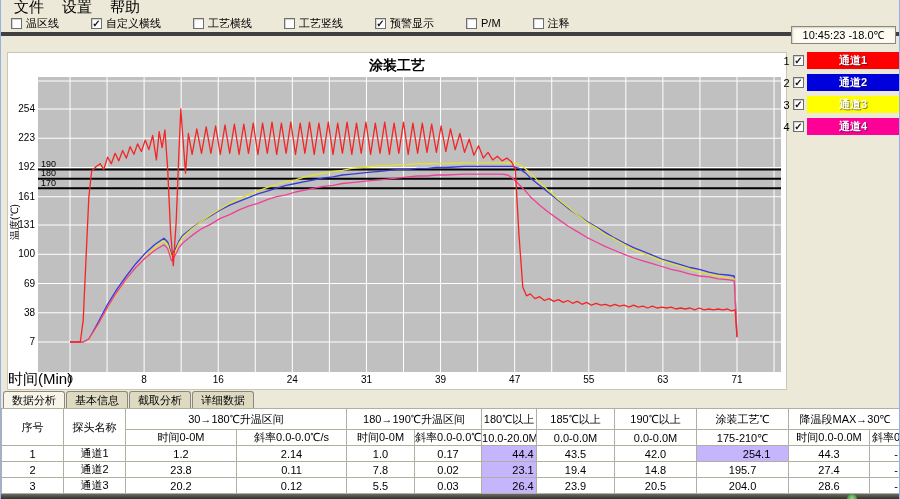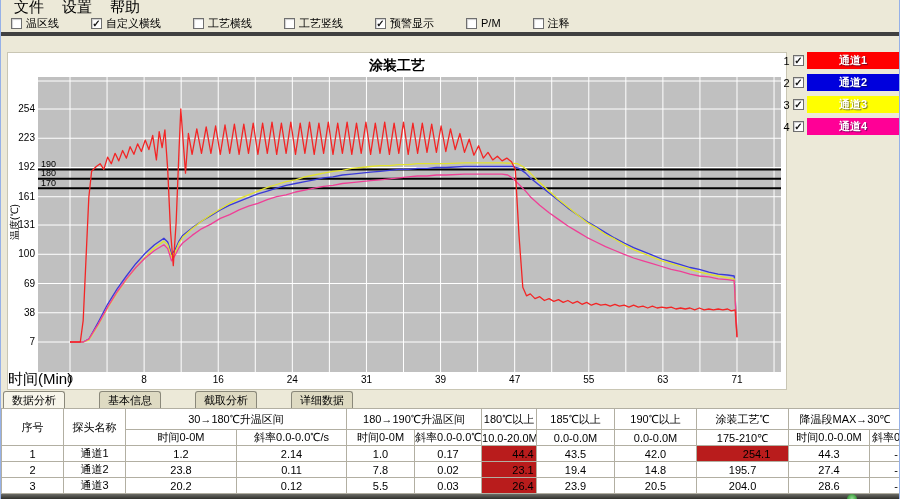--- a/index.html
+++ b/index.html
@@ -26,28 +26,28 @@
   .y-title{position:absolute;left:-28px;top:162px;width:70px;text-align:center;font-size:10px;color:#000;transform:rotate(-90deg);}
   .plot-svg{position:absolute;left:0;top:0;}
   .time-box{position:absolute;left:790px;top:26px;width:105px;height:18px;background:#fdfbf2;border:1px solid #8a887a;
     box-shadow:inset 1px 1px 2px #d6d3c3;font-size:11px;text-align:center;line-height:17px;box-sizing:border-box;color:#000;}
   .legend{position:absolute;left:780px;top:52px;width:118px;}
   .legend-row{display:flex;align-items:center;height:17px;margin-bottom:5px;font-size:11px;}
   .legend-num{width:11px;text-align:center;flex:0 0 auto;}
   .legend-cbox{margin:0 3px 0 1px;}
   .legend-bar{flex:1;height:17px;color:#fff;font-weight:bold;font-size:11px;text-align:center;line-height:17px;
     text-shadow:1px 1px 1px rgba(0,0,50,.55);}
-  .tabs{position:absolute;left:2px;top:391px;height:17px;display:flex;font-size:11px;gap:33px;}
+  .tabs{position:absolute;left:2px;top:391px;height:17px;display:flex;font-size:11px;}
   .tab{padding:0 8px;border:1px solid #8a887a;border-bottom:none;background:#dedac2;margin-right:1px;
     border-radius:3px 3px 0 0;line-height:16px;}
   .tab.active{background:#f7f5ea;}
   .data-table{position:absolute;left:0;top:408px;width:900px;border-collapse:collapse;table-layout:fixed;
     font-size:11px;background:#fff;border-bottom:2px solid #4a4a4a;}
   .data-table td{border:1px solid #b2afa2;text-align:center;padding:0;overflow:hidden;white-space:nowrap;color:#000;}
-  .data-table .hl{background:#b91c1c;padding-left:28px;}
+  .data-table .hl{background:#c4b5fd;padding-left:28px;}
   .data-table .clip-left{text-align:left;padding-left:2px;}
   .data-table .dash-right{text-align:right;padding-right:3px;}
   .bottom-strip{position:absolute;left:0;top:494px;width:900px;height:5px;background:linear-gradient(180deg,#6c6c66,#30302c);}
   .tray-dot{position:absolute;left:846px;top:494px;width:10px;height:5px;border-radius:5px 5px 0 0;
     background:radial-gradient(circle at 50% 90%,#8fe08f,#1e7a1e);}
 </style>
 </head>
 <body>
 
 <div class="window">
@@ -157,20 +157,21 @@
         <polyline points="62.0,289.0 75.2,289.0 80.8,286.2 90.2,269.2 99.6,251.3 109.0,236.2 118.4,223.0 127.8,210.7 137.2,200.3 146.5,191.8 155.9,185.2 159.7,189.0 163.5,201.3 167.2,196.6 171.0,188.1 174.7,182.4 184.1,174.9 193.5,168.3 202.9,162.6 212.3,156.9 221.7,152.2 231.1,148.4 240.5,144.7 249.9,140.9 259.3,138.1 268.7,135.2 278.1,132.4 287.5,130.5 296.9,128.6 306.2,126.8 315.6,124.9 325.0,123.9 334.4,122.0 343.8,121.1 353.2,120.1 362.6,119.2 372.0,118.3 381.4,117.3 390.8,116.4 400.2,116.4 409.6,115.4 419.0,115.4 428.4,114.5 437.8,114.5 456.5,113.5 475.3,113.5 494.1,113.5 505.4,113.5 511.0,115.4 517.6,120.1 522.3,124.9 531.7,132.4 541.1,140.0 550.5,147.5 559.9,155.1 569.3,161.7 578.7,168.3 588.1,173.9 597.5,179.6 606.9,185.2 616.2,190.0 625.6,194.7 635.0,198.4 644.4,202.2 653.8,206.0 663.2,208.8 672.6,211.6 682.0,214.5 691.4,216.4 700.8,219.2 710.2,221.1 719.6,222.0 726.2,223.0 729.0,282.4" fill="none" stroke="#3a3ad8" stroke-width="1.3" stroke-linejoin="round"></polyline>
         <polyline points="62.0,289.0 75.2,289.0 80.8,287.1 90.2,272.0 99.6,255.0 109.0,239.9 118.4,226.7 127.8,214.5 137.2,204.1 146.5,194.7 155.9,188.1 159.7,191.8 163.5,204.1 167.2,199.4 171.0,190.0 174.7,184.3 184.1,175.8 193.5,168.3 202.9,161.7 212.3,156.0 221.7,150.3 231.1,145.6 240.5,141.8 249.9,138.1 259.3,134.3 268.7,131.5 278.1,128.6 287.5,126.8 296.9,123.9 306.2,122.0 315.6,120.1 325.0,118.3 334.4,117.3 343.8,115.4 353.2,114.5 362.6,113.5 372.0,112.6 381.4,112.6 390.8,111.7 400.2,111.7 409.6,110.7 419.0,110.7 437.8,110.7 456.5,109.8 475.3,109.8 494.1,109.8 509.2,110.7 514.8,113.5 522.3,120.1 531.7,129.6 541.1,138.1 550.5,146.6 559.9,154.1 569.3,161.7 578.7,169.2 588.1,174.9 597.5,181.5 606.9,186.2 616.2,191.8 625.6,196.6 635.0,200.3 644.4,204.1 653.8,207.9 663.2,210.7 672.6,213.5 682.0,216.4 691.4,219.2 700.8,221.1 710.2,223.0 719.6,224.9 726.2,225.8 729.0,283.3" fill="none" stroke="#e2e22e" stroke-width="1.3" stroke-linejoin="round"></polyline>
         <polyline points="62.0,289.0 75.2,289.0 80.8,286.2 90.2,271.1 99.6,254.1 109.0,239.0 118.4,225.8 127.8,214.5 137.2,205.0 146.5,197.5 155.9,191.8 159.7,195.6 163.5,207.9 167.2,202.2 171.0,194.7 174.7,190.0 184.1,182.4 193.5,175.8 202.9,171.1 212.3,165.4 221.7,161.7 231.1,156.9 240.5,153.2 249.9,150.3 259.3,146.6 268.7,143.7 278.1,141.8 287.5,139.0 296.9,137.1 306.2,135.2 315.6,133.4 325.0,132.4 334.4,130.5 343.8,129.6 353.2,128.6 362.6,127.7 372.0,126.8 381.4,125.8 390.8,124.9 400.2,123.9 409.6,123.0 419.0,123.0 428.4,122.0 437.8,122.0 456.5,121.1 475.3,121.1 494.1,121.1 499.8,122.0 505.4,125.8 511.0,131.5 517.6,138.1 522.3,143.7 531.7,152.2 541.1,159.8 550.5,166.4 559.9,173.0 569.3,178.6 578.7,184.3 588.1,189.0 597.5,193.7 606.9,197.5 616.2,201.3 625.6,205.0 635.0,207.9 644.4,210.7 653.8,213.5 663.2,216.4 672.6,218.3 682.0,221.1 691.4,223.0 700.8,223.9 710.2,225.8 719.6,226.7 726.2,227.7 729.0,284.3" fill="none" stroke="#ef3f96" stroke-width="1.3" stroke-linejoin="round"></polyline>
         <polyline points="62.0,289.0 72.3,289.0 75.2,267.3 78.0,206.0 80.8,144.7 83.6,118.3 88.3,113.5 92.1,110.7 95.8,116.4 99.6,104.1 103.3,110.7 107.1,100.3 110.8,107.9 114.6,97.5 118.4,105.1 122.1,93.7 125.9,101.3 129.6,90.9 133.4,98.5 137.2,87.1 140.9,96.6 144.7,82.4 148.4,106.9 151.2,78.6 154.1,94.7 156.9,76.8 159.7,116.4 162.5,177.7 165.3,212.6 168.2,168.3 171.0,97.5 172.8,56.0 175.7,95.6 177.5,120.1 180.4,80.5 184.1,101.3 188.8,75.8 193.5,100.3 198.2,73.9 202.9,100.3 207.6,73.0 212.3,101.3 217.0,72.0 221.7,100.3 226.4,71.1 231.1,101.3 235.8,71.1 240.5,100.3 245.2,70.2 249.9,101.3 254.6,70.2 259.3,100.3 264.0,69.2 268.7,101.3 273.4,70.2 278.1,100.3 282.8,69.2 287.5,101.3 292.2,70.2 296.9,100.3 301.5,69.2 306.2,101.3 310.9,70.2 315.6,100.3 320.3,69.2 325.0,101.3 329.7,70.2 334.4,100.3 339.1,69.2 343.8,101.3 348.5,70.2 353.2,100.3 357.9,69.2 362.6,101.3 367.3,70.2 372.0,100.3 376.7,69.2 381.4,101.3 386.1,70.2 390.8,100.3 395.5,69.2 400.2,101.3 404.9,70.2 409.6,100.3 414.3,70.2 419.0,99.4 423.7,71.1 428.4,99.4 433.1,73.0 437.8,98.5 442.5,75.8 447.2,96.6 451.9,80.5 456.5,99.4 461.2,86.2 465.9,102.2 470.6,92.8 475.3,105.1 480.0,99.4 484.7,106.9 489.4,103.2 494.1,107.9 498.8,105.1 503.5,108.8 507.3,116.4 511.0,182.4 514.8,234.3 518.5,242.8 522.3,240.9 527.0,245.6 531.7,243.7 536.4,247.5 541.1,245.6 545.8,248.4 550.5,246.6 555.2,249.4 559.9,247.5 564.6,250.3 569.3,248.4 574.0,251.3 578.7,249.4 583.4,252.2 588.1,250.3 592.8,252.2 597.5,251.3 602.2,253.2 606.9,251.3 611.5,253.2 616.2,252.2 620.9,254.1 625.6,252.2 630.3,254.1 635.0,253.2 639.7,255.0 644.4,253.2 649.1,255.0 653.8,254.1 658.5,255.0 663.2,254.1 667.9,256.0 672.6,255.0 677.3,256.0 682.0,255.0 686.7,256.9 691.4,255.0 696.1,256.9 700.8,256.0 705.5,256.9 710.2,256.0 714.9,256.9 719.6,256.0 723.3,257.9 727.1,256.9 729.0,284.3" fill="none" stroke="#f32525" stroke-width="1.3" stroke-linejoin="round"></polyline>
       </svg>
     <div class="chart-title">涂装工艺</div>
     <div class="y-title">温度(℃)</div>
     <div class="x-title">时间(Min)</div>
   </div>
 
+  <div class="time-box">10:45:23  -18.0℃</div>
 
   <div class="legend">
       <div class="legend-row">
         <span class="legend-num">1</span>
         <span class="cbox legend-cbox">✓</span>
         <span class="legend-bar" style="background: rgb(255, 0, 0);">通道1</span>
       </div>
       <div class="legend-row">
         <span class="legend-num">2</span>
         <span class="cbox legend-cbox">✓</span>

